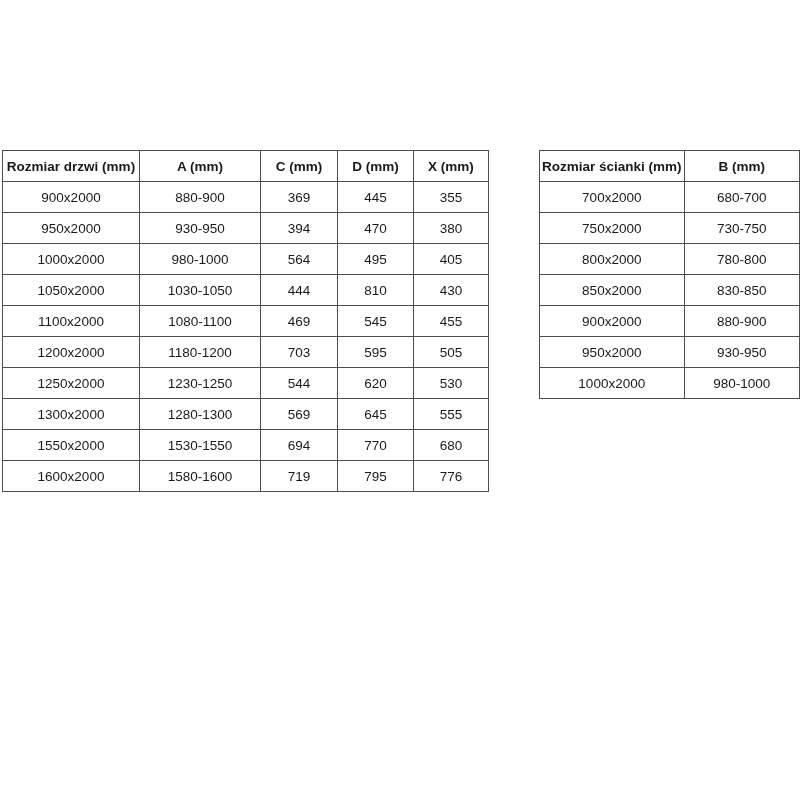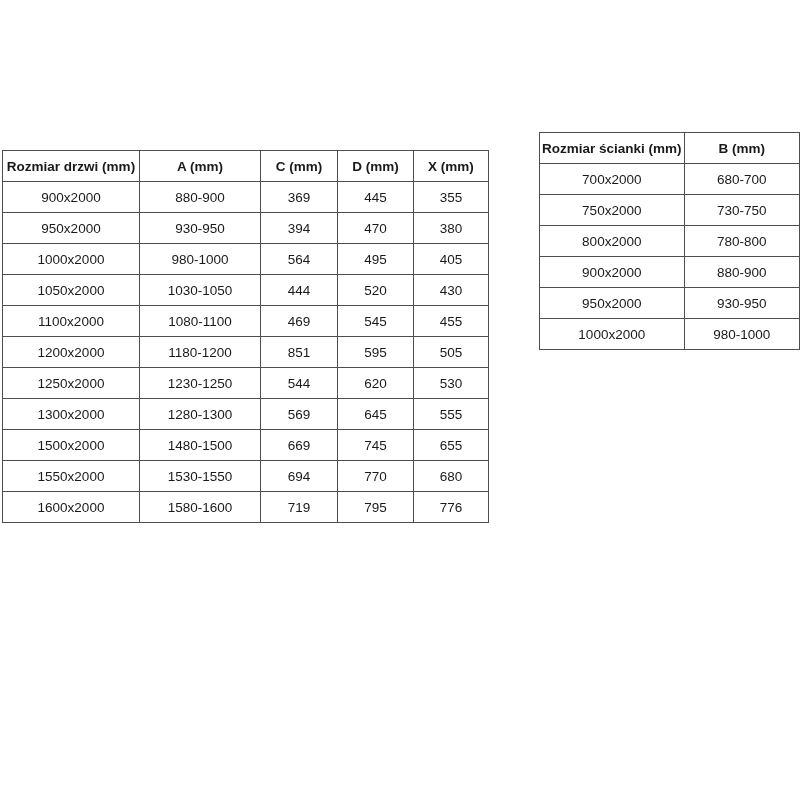--- a/index.html
+++ b/index.html
@@ -37,21 +37,21 @@
     left: 2px;
     top: 150px;
   }
   #door-table col:nth-child(1) { width: 137px; }
   #door-table col:nth-child(2) { width: 121px; }
   #door-table col:nth-child(3) { width: 77px; }
   #door-table col:nth-child(4) { width: 76px; }
   #door-table col:nth-child(5) { width: 75px; }
   #wall-table {
     left: 539px;
-    top: 132px;
+    top: 150px;
   }
   #wall-table col:nth-child(1) { width: 137px; }
   #wall-table col:nth-child(2) { width: 123px; }
 </style>
 </head>
 <body>
 
 <table id="door-table" class="spec-table">
   <colgroup>
       <col>
@@ -88,57 +88,50 @@
         <td>1000x2000</td>
         <td>980-1000</td>
         <td>564</td>
         <td>495</td>
         <td>405</td>
       </tr>
       <tr>
         <td>1050x2000</td>
         <td>1030-1050</td>
         <td>444</td>
-        <td>520</td>
+        <td>810</td>
         <td>430</td>
       </tr>
       <tr>
         <td>1100x2000</td>
         <td>1080-1100</td>
         <td>469</td>
         <td>545</td>
         <td>455</td>
       </tr>
       <tr>
         <td>1200x2000</td>
         <td>1180-1200</td>
-        <td>851</td>
+        <td>703</td>
         <td>595</td>
         <td>505</td>
       </tr>
       <tr>
         <td>1250x2000</td>
         <td>1230-1250</td>
         <td>544</td>
         <td>620</td>
         <td>530</td>
       </tr>
       <tr>
         <td>1300x2000</td>
         <td>1280-1300</td>
         <td>569</td>
         <td>645</td>
         <td>555</td>
-      </tr>
-      <tr>
-        <td>1500x2000</td>
-        <td>1480-1500</td>
-        <td>669</td>
-        <td>745</td>
-        <td>655</td>
       </tr>
       <tr>
         <td>1550x2000</td>
         <td>1530-1550</td>
         <td>694</td>
         <td>770</td>
         <td>680</td>
       </tr>
       <tr>
         <td>1600x2000</td>
@@ -168,20 +161,24 @@
       </tr>
       <tr>
         <td>750x2000</td>
         <td>730-750</td>
       </tr>
       <tr>
         <td>800x2000</td>
         <td>780-800</td>
       </tr>
       <tr>
+        <td>850x2000</td>
+        <td>830-850</td>
+      </tr>
+      <tr>
         <td>900x2000</td>
         <td>880-900</td>
       </tr>
       <tr>
         <td>950x2000</td>
         <td>930-950</td>
       </tr>
       <tr>
         <td>1000x2000</td>
         <td>980-1000</td>

